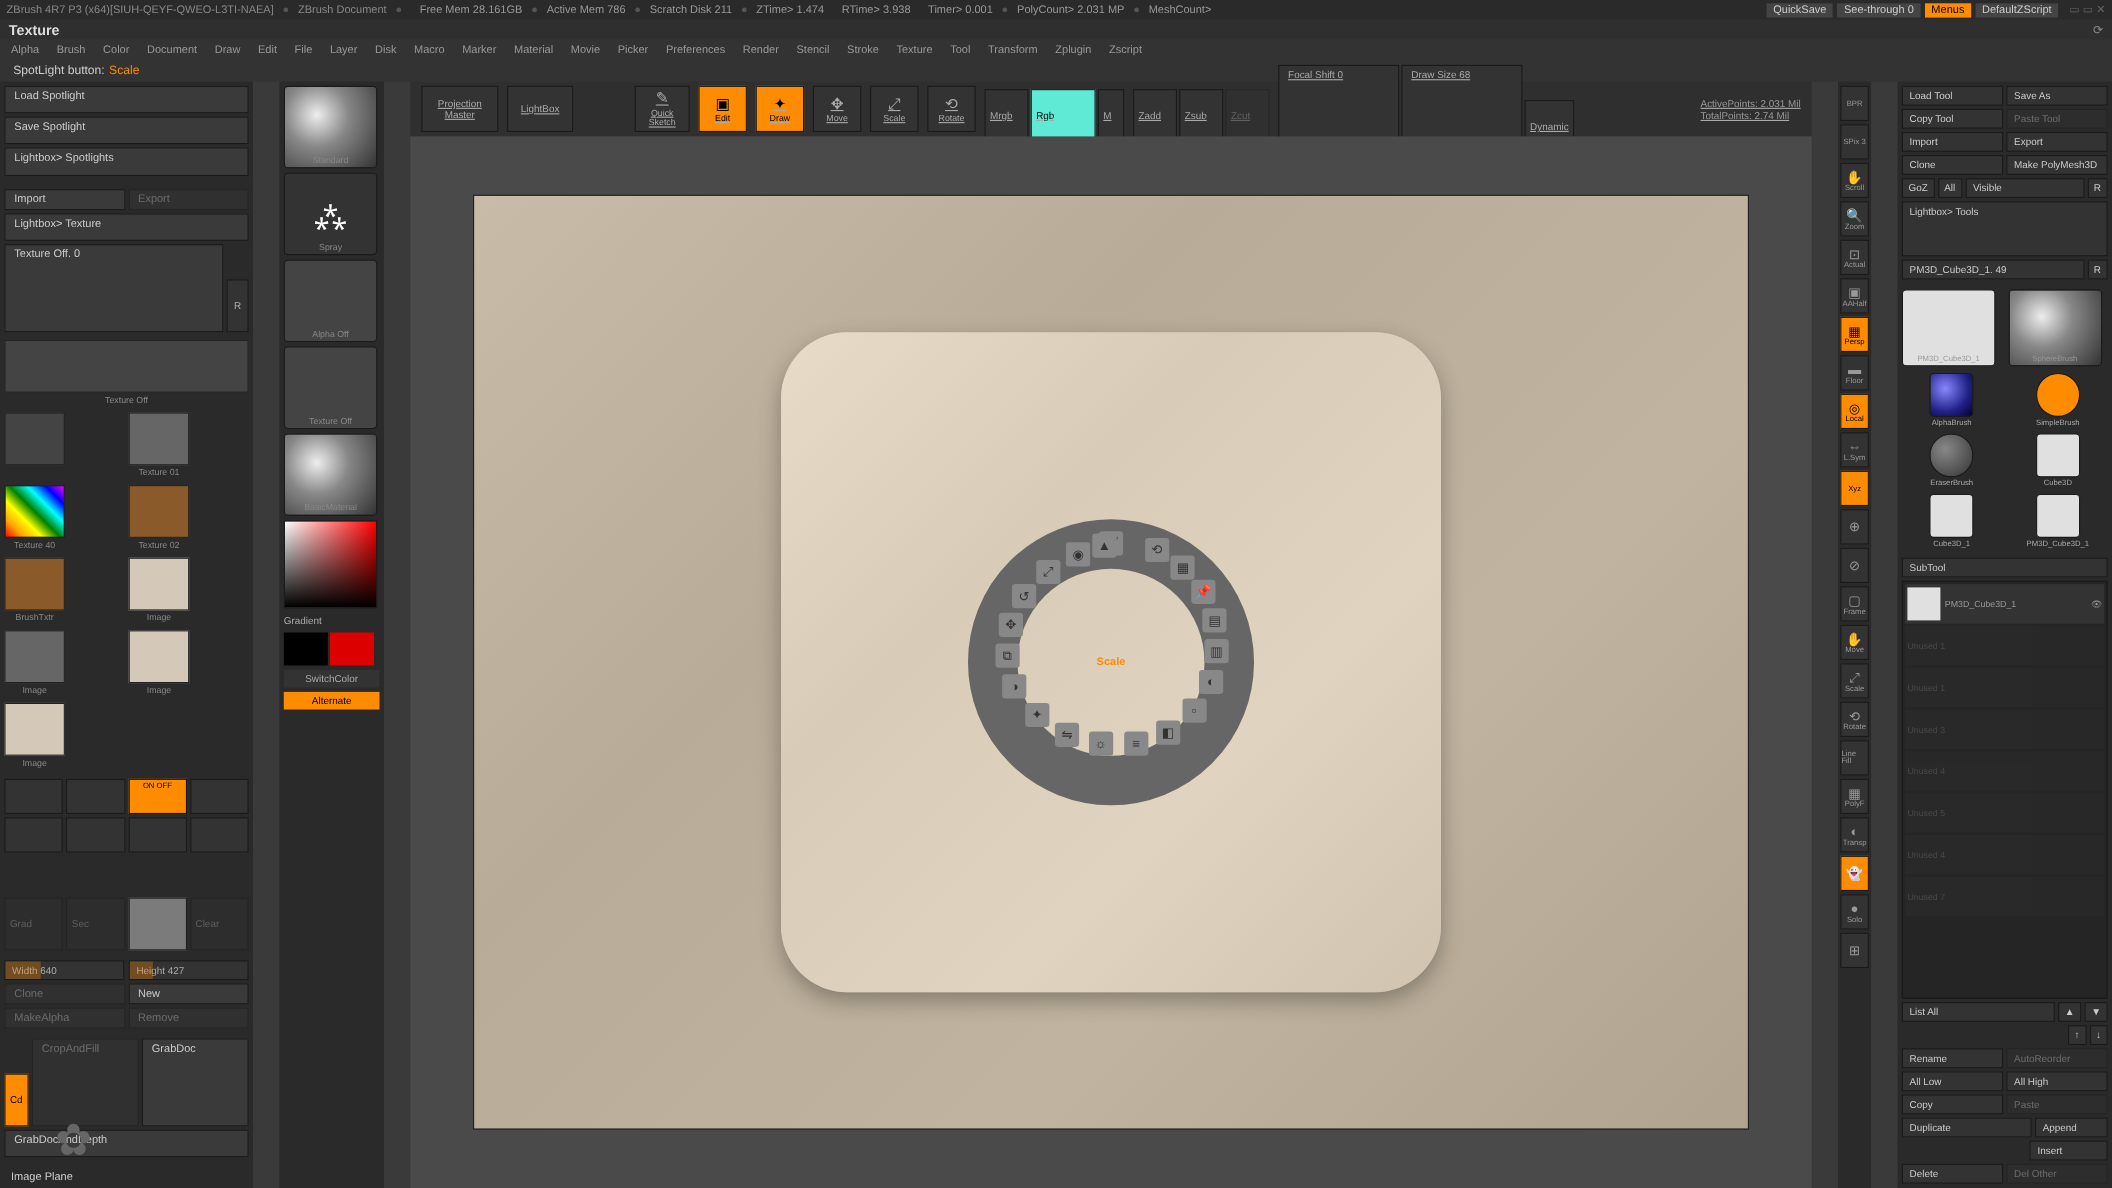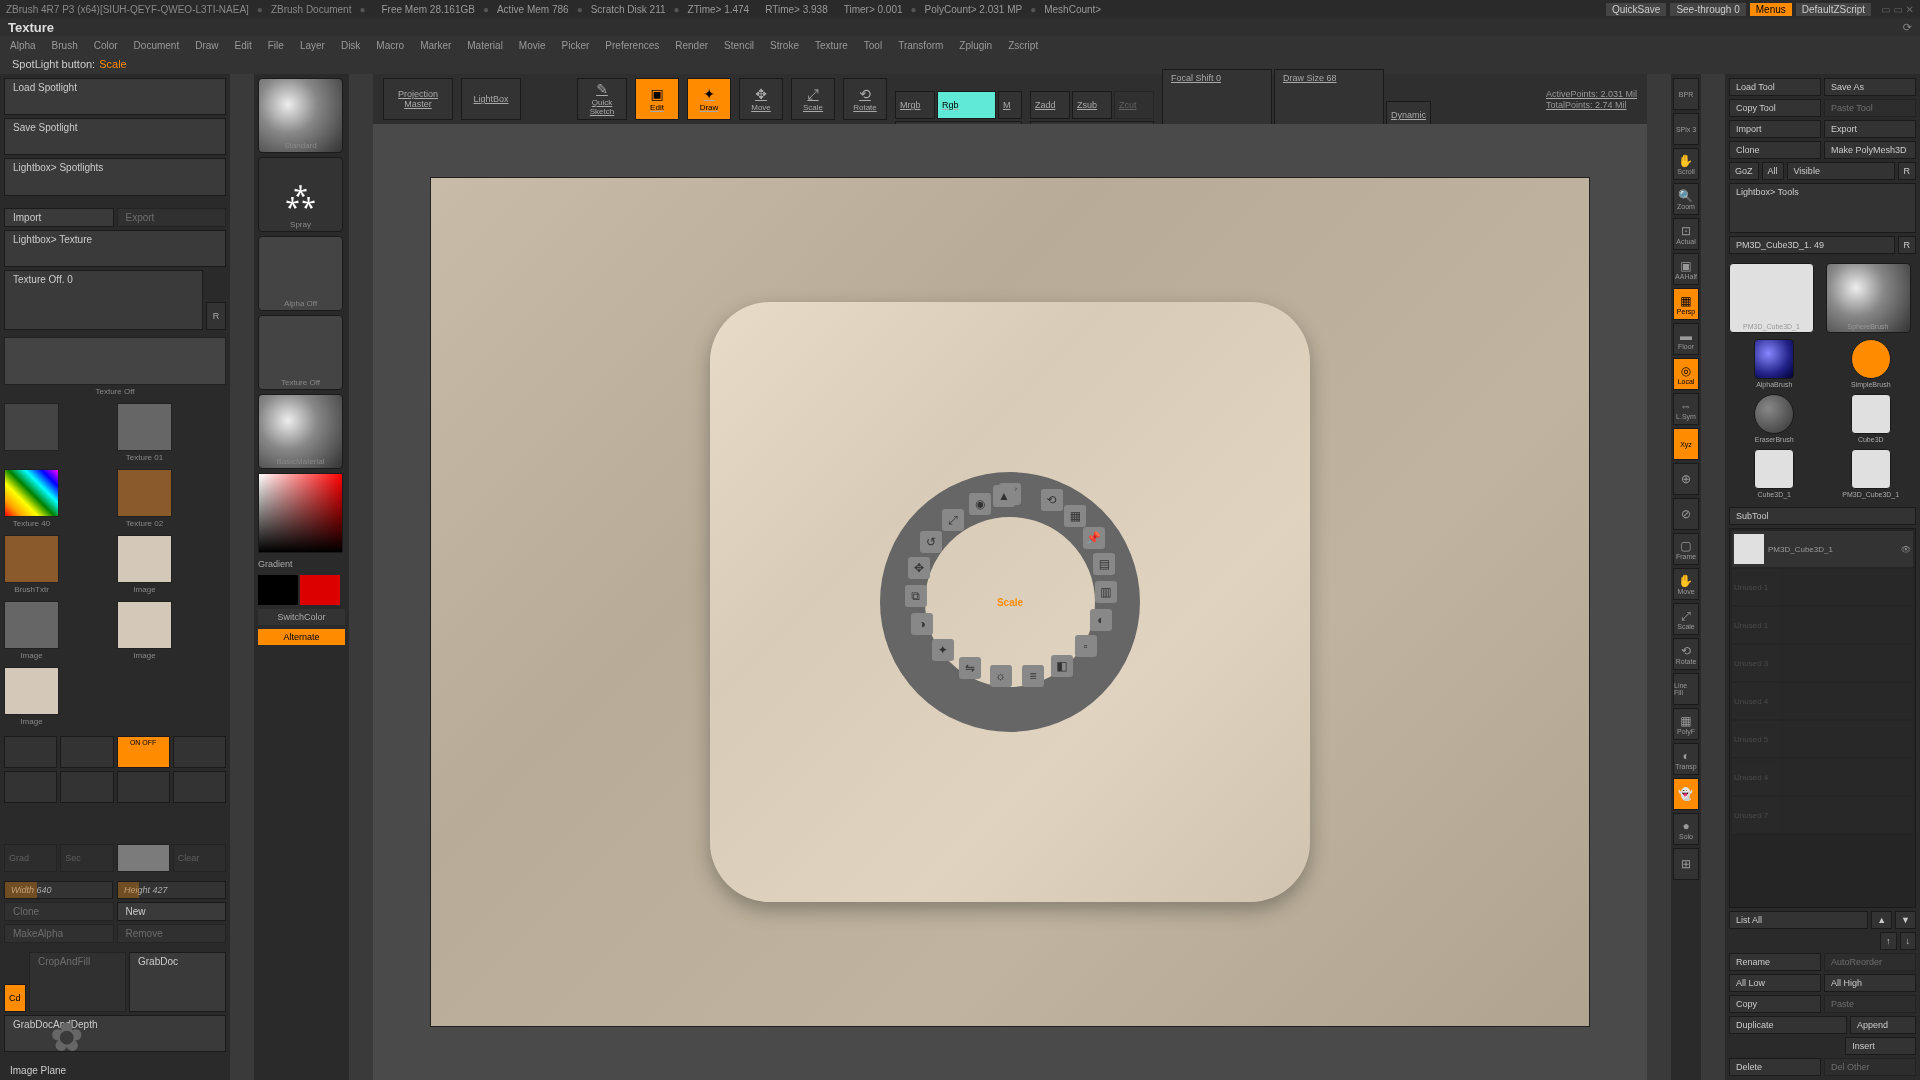--- a/index.html
+++ b/index.html
@@ -26,31 +26,31 @@
 .tooltip-row .label { color: #ccc; }
 .tooltip-row .value { color: #ff8c00; margin-left: 4px; }
 
 
 .main { display: flex; height: calc(1080px - 74px); gap: 24px; }
 
 
 .left-panel { width: 230px; background: #2a2a2a; padding: 4px; display: flex; flex-direction: column; gap: 3px; }
 .btn-row { display: flex; gap: 3px; }
 .btn { background: #3a3a3a; color: #ccc; padding: 3px 8px; font-size: 10px; border: 1px solid #1a1a1a; flex: 1; cursor: pointer; }
-.btn-small { background: #333; color: #aaa; padding: 8px 4px; font-size: 9px; border: 1px solid #1a1a1a; margin-top: 32px; }
+.btn-small { background: #333; color: #aaa; padding: 18px 4px; font-size: 9px; border: 1px solid #1a1a1a; margin-top: 32px; }
 .texture-grid { display: grid; grid-template-columns: repeat(2, 1fr); gap: 4px; margin-top: 4px; }
 .tex-thumb { width: 55px; height: 48px; background: #444; border: 1px solid #222; position: relative; }
 .tex-thumb .lbl { position: absolute; bottom: -12px; font-size: 8px; color: #888; text-align: center; width: 100%; }
 .tex-rainbow { background: linear-gradient(45deg, red, orange, yellow, green, cyan, blue, magenta); }
 .tex-brown { background: #8b5a2b; }
 .tex-marble { background: #d4c9b8; }
 .action-grid { display: grid; grid-template-columns: repeat(4, 1fr); gap: 3px; margin-top: 8px; }
 .action-btn { width: 100%; height: 32px; background: #333; border: 1px solid #1a1a1a; }
 .action-btn.on { background: #ff8c00; }
-.slider-row { display: flex; gap: 4px; margin-top: 6px; font-style: italic; }
+.slider-row { display: flex; gap: 4px; margin-top: 6px; }
 .slider-box { flex: 1; background: #333; padding: 3px 6px; font-size: 9px; border: 1px solid #1a1a1a; position: relative; }
 .slider-fill { position: absolute; left: 0; top: 0; bottom: 0; background: #ff8c00; width: 30%; opacity: 0.3; }
 
 
 .brush-col { width: 95px; background: #2a2a2a; padding: 4px; display: flex; flex-direction: column; gap: 4px; }
 .brush-thumb { width: 85px; height: 75px; background: #444; border: 1px solid #1a1a1a; border-radius: 4px; position: relative; }
 .brush-thumb.sphere { background: radial-gradient(circle at 35% 35%, #eee, #888 40%, #333); }
 .brush-thumb.dots { background: #333; }
 .brush-thumb .lbl { position: absolute; bottom: 2px; font-size: 8px; color: #888; width: 100%; text-align: center; }
 .color-picker { width: 85px; height: 80px; background: linear-gradient(to bottom, transparent, black), linear-gradient(to right, white, red); position: relative; border: 1px solid #1a1a1a; }

